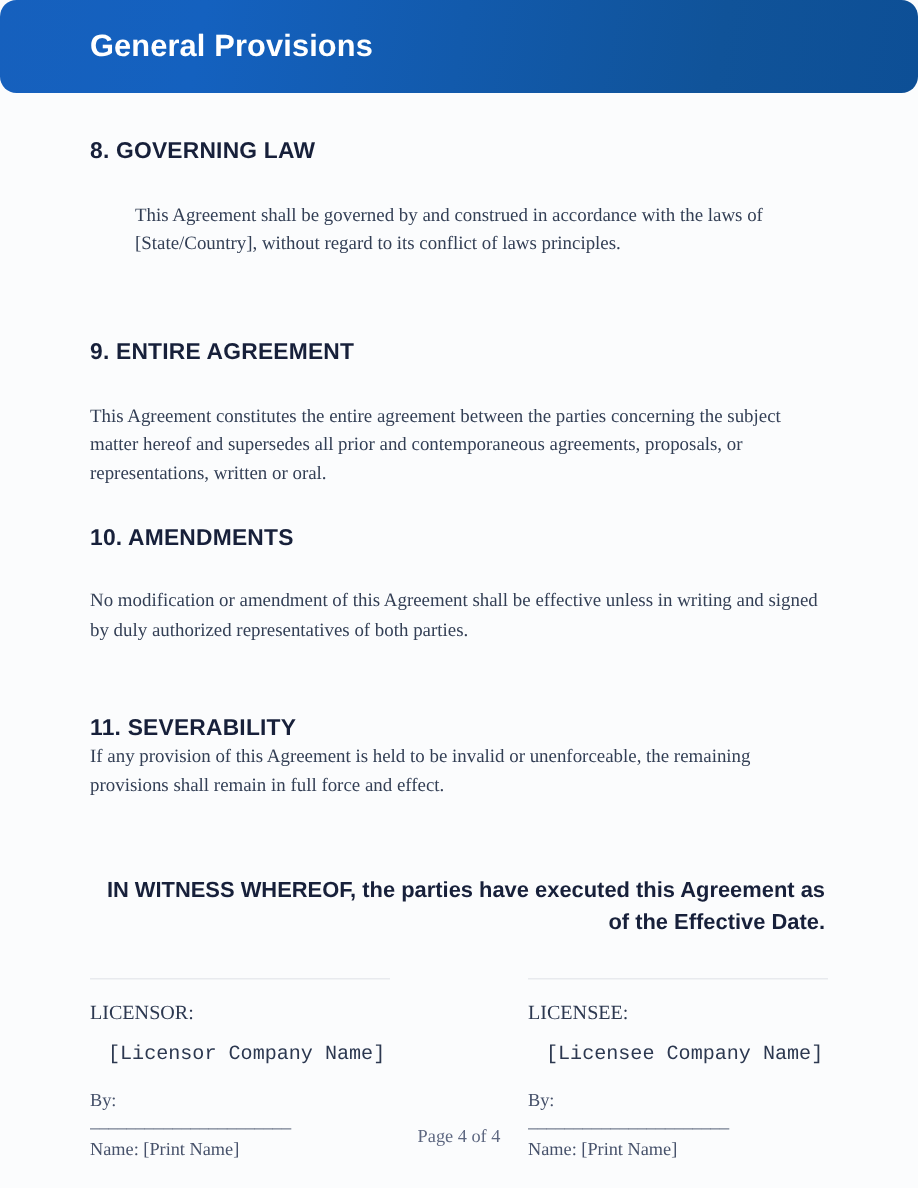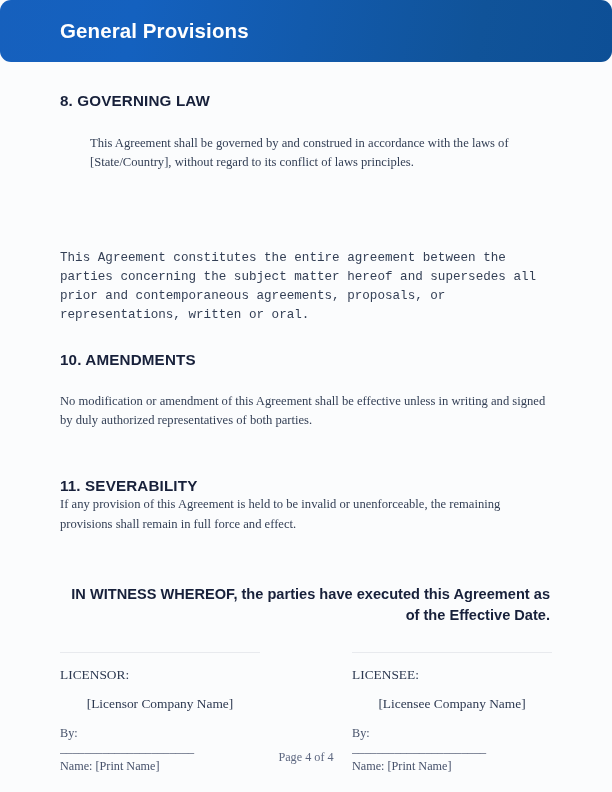--- a/index.html
+++ b/index.html
@@ -60,21 +60,21 @@
     line-height: 19.3px;
     margin: 0;
     text-align: left;
   }
 
   
   .sec-governing        { padding-top: 29px; }
   .sec-governing .section-body   { margin-top: 24px; margin-left: 30px; }
 
   .sec-entire           { padding-top: 52px; }
-  .sec-entire .section-body      { margin-top: 24px; font-family: Liberation Mono, monospace; }
+  .sec-entire .section-body      { margin-top: 24px; }
 
   .sec-amendments       { padding-top: 24px; }
   .sec-amendments .section-body  { margin-top: 23px; }
 
   .sec-severability     { padding-top: 46px; }
   .sec-severability .section-body{ }
 
   
   .witness-clause {
     font-family: "Liberation Sans", sans-serif;
@@ -106,26 +106,25 @@
     margin-bottom: 14px;
   }
   .sig-party {
     font-family: "Liberation Serif", serif;
     font-size: 13.4px;
     color: #2c3850;
     line-height: 1.2;
     margin: 0 0 13px 0;
   }
   .sig-company {
-    font-family: Liberation Serif, serif;
+    font-family: Liberation Mono, monospace;
     font-size: 13.4px;
     color: #2c3850;
     line-height: 1.2;
-    margin: 0 0 14px 0;
-    text-align: center;
+    margin: 0 0 14px 12px;
   }
   .sig-by {
     font-family: "Liberation Serif", serif;
     font-size: 12.2px;
     color: #46516a;
     line-height: 1.2;
     margin: 0 0 1px 0;
   }
   .sig-line {
     font-family: "Liberation Serif", serif;
@@ -166,20 +165,21 @@
 </div>
 
 <div class="page-body">
 
   <div class="section sec-governing">
     <h2 class="section-heading">8. GOVERNING LAW</h2>
     <p class="section-body">This Agreement shall be governed by and construed in accordance with the laws of [State/Country], without regard to its conflict of laws principles.</p>
   </div>
 
   <div class="section sec-entire">
+    <h2 class="section-heading">9. ENTIRE AGREEMENT</h2>
     <p class="section-body">This Agreement constitutes the entire agreement between the parties concerning the subject matter hereof and supersedes all prior and contemporaneous agreements, proposals, or representations, written or oral.</p>
   </div>
 
   <div class="section sec-amendments">
     <h2 class="section-heading">10. AMENDMENTS</h2>
     <p class="section-body">No modification or amendment of this Agreement shall be effective unless in writing and signed by duly authorized representatives of both parties.</p>
   </div>
 
   <div class="section sec-severability">
     <h2 class="section-heading">11. SEVERABILITY</h2>

